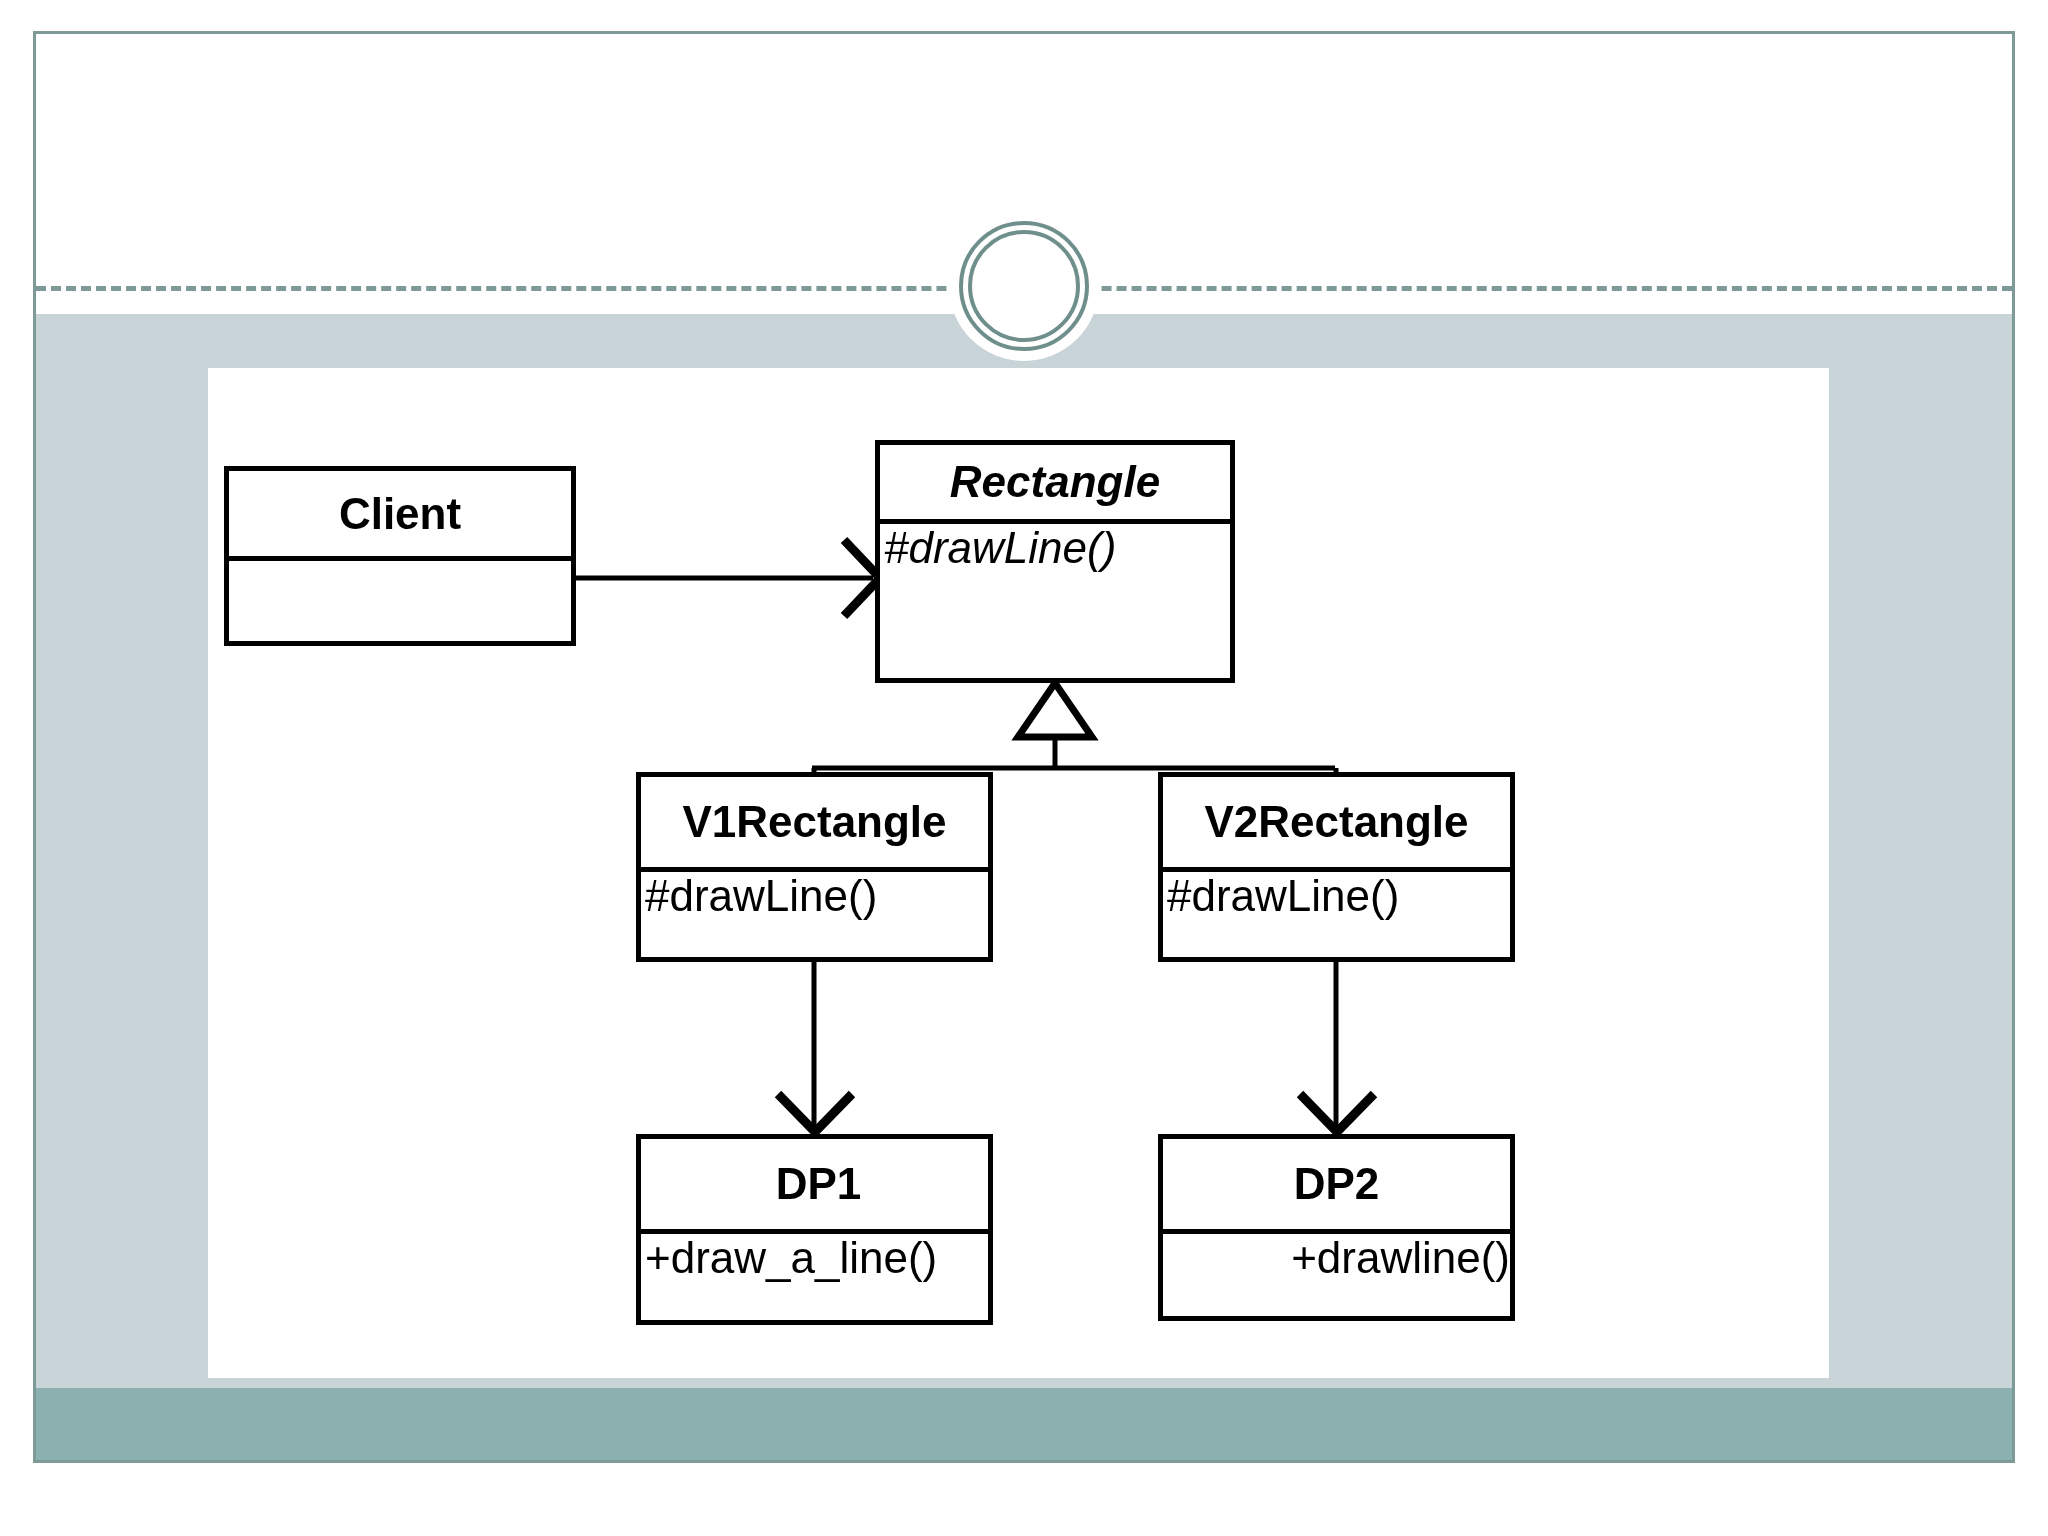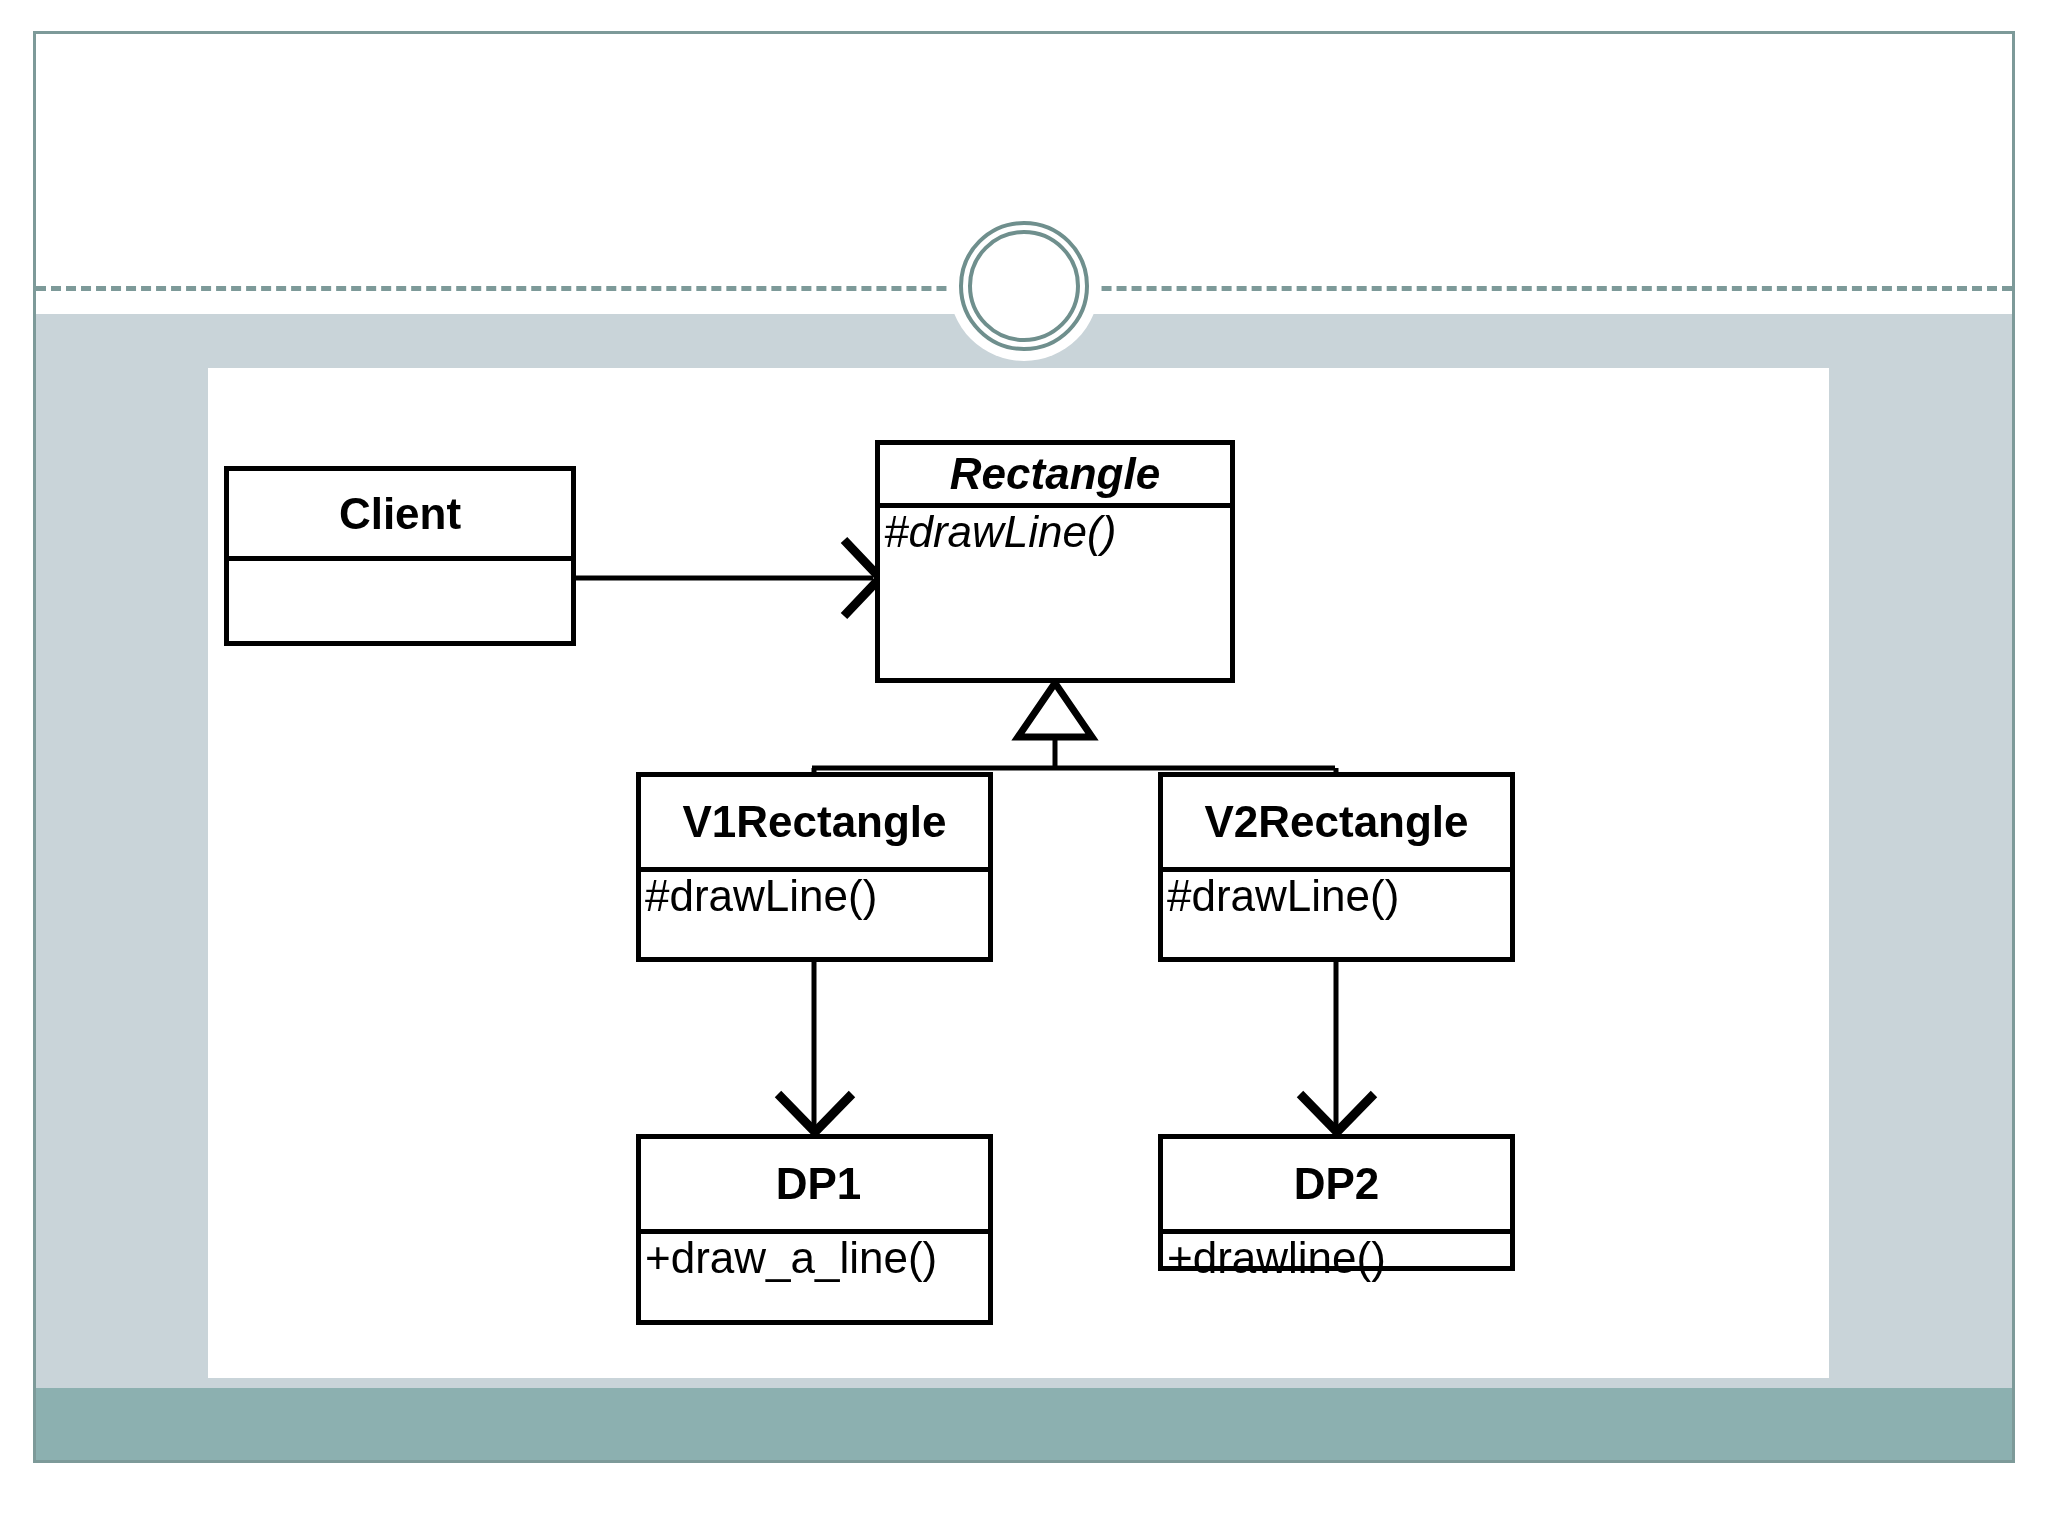--- a/index.html
+++ b/index.html
@@ -156,21 +156,21 @@
   }
   .uml-member.abstract { font-style: italic; }
   .uml-empty { }
 
   
   #class-client        { left: 16px;   top: 98px;  width: 352px; height: 180px; }
   #class-rectangle     { left: 667px; top: 72px;  width: 360px; height: 243px; }
   #class-v1rectangle   { left: 428px; top: 404px; width: 357px; height: 190px; }
   #class-v2rectangle   { left: 950px; top: 404px; width: 357px; height: 190px; }
   #class-dp1           { left: 428px; top: 766px; width: 357px; height: 191px; }
-  #class-dp2           { left: 950px; top: 766px; width: 357px; height: 137px; }
+  #class-dp2           { left: 950px; top: 766px; width: 357px; height: 187px; text-align: right; }
 </style>
 </head>
 <body>
 
 <div id="slide">
 
   <div id="title-area">
     <div id="title-text"></div>
   </div>
 
@@ -219,21 +219,21 @@
       </g>
     </svg>
 
     <div class="uml-class" id="class-client">
       <div class="uml-name" style="height:85px;">Client</div>
       <div class="uml-divider"></div>
       <div class="uml-members uml-empty" style="height:85px;"></div>
     </div>
 
     <div class="uml-class" id="class-rectangle">
-      <div class="uml-name abstract" style="height:58px;">Rectangle</div>
+      <div class="uml-name abstract" style="height:74px;">Rectangle</div>
       <div class="uml-divider"></div>
       <div class="uml-members" style="height:146px;">
         <div class="uml-member abstract">#drawLine()</div>
       </div>
     </div>
 
     <div class="uml-class" id="class-v1rectangle">
       <div class="uml-name" style="height:90px;text-align:right;">V1Rectangle</div>
       <div class="uml-divider"></div>
       <div class="uml-members" style="height:90px;">

